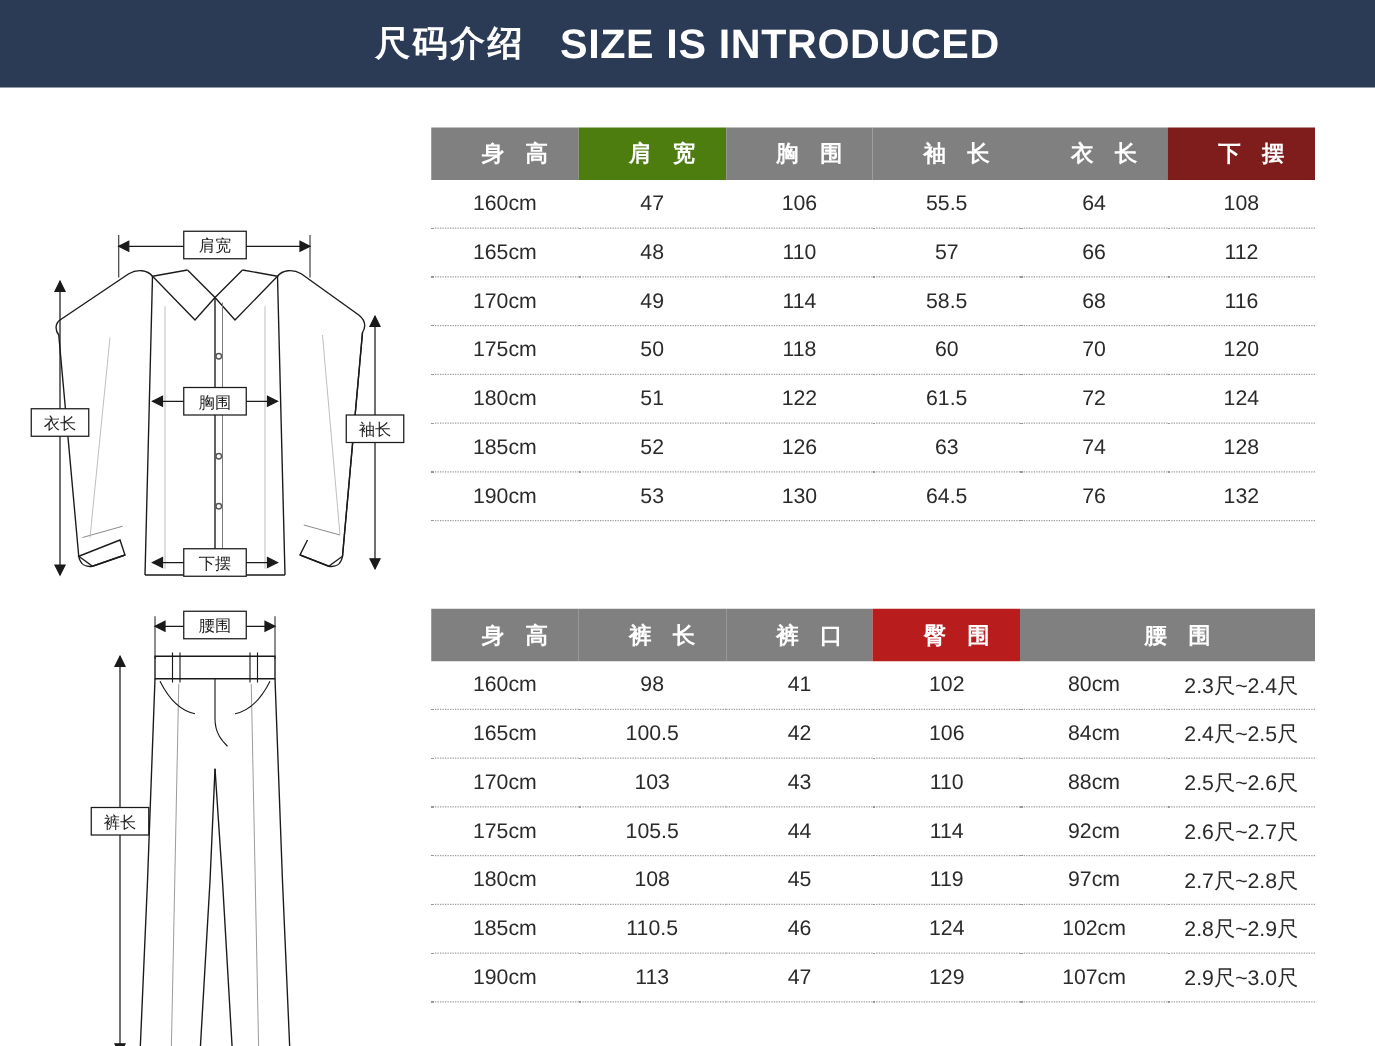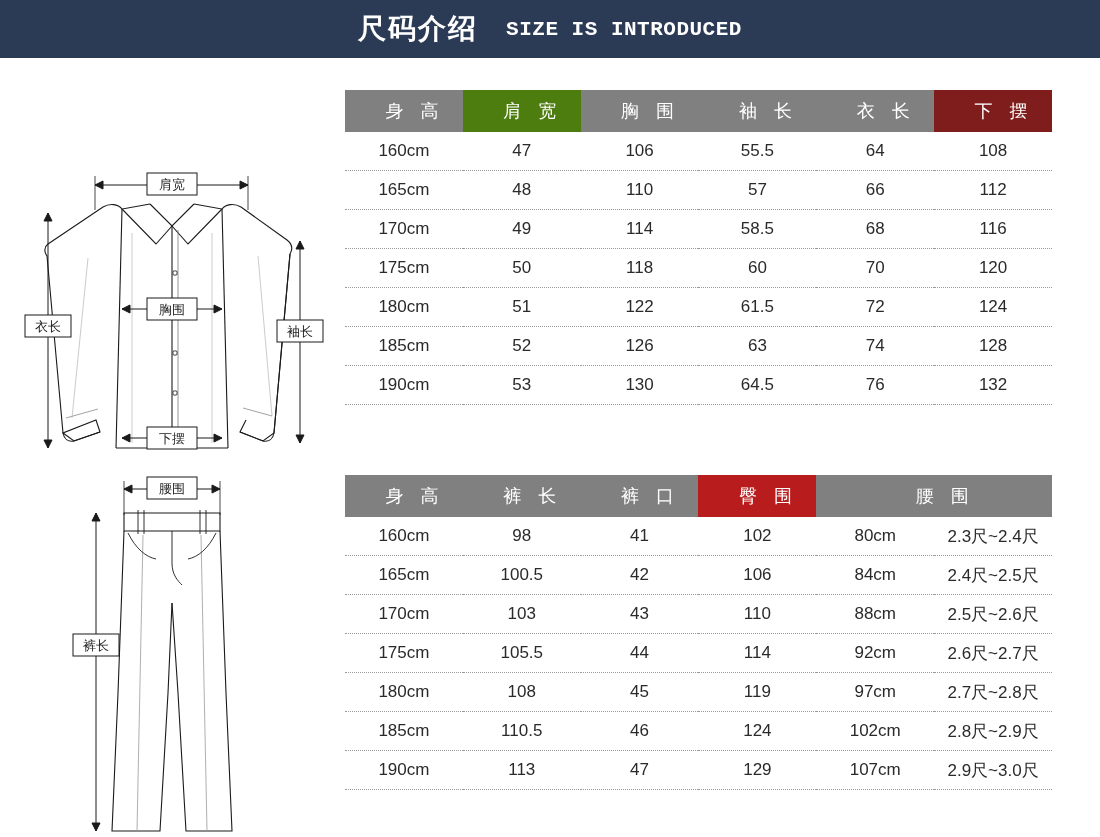--- a/index.html
+++ b/index.html
@@ -12,40 +12,39 @@
     background: #ffffff;
     font-family: "Liberation Sans", sans-serif;
     color: #333333;
     overflow: hidden;
     position: relative;
   }
 
   
   .header {
     width: 1100px;
-    height: 58px;
+    height: 70px;
     background: #2b3a55;
     display: flex;
     align-items: center;
     justify-content: center;
     box-sizing: border-box;
   }
   .header .title-cn {
     color: #ffffff;
     font-size: 28px;
     font-weight: bold;
     letter-spacing: 2px;
   }
   .header .title-en {
     color: #ffffff;
-    font-size: 21px;
+    font-size: 33px;
     font-weight: bold;
     margin-left: 28px;
     letter-spacing: 0.5px;
-    font-family: Liberation Mono, monospace;
   }
 
   
   .section {
     display: flex;
     width: 1100px;
     box-sizing: border-box;
   }
   .section-top {
     height: 395px;
@@ -70,21 +69,21 @@
   
   table.size-table {
     width: 100%;
     border-collapse: collapse;
     table-layout: fixed;
   }
   table.size-table thead th {
     background: #808080;
     color: #ffffff;
     font-size: 18px;
-    font-weight: normal;
+    font-weight: bold;
     height: 40px;
     letter-spacing: 6px;
     text-indent: 6px;
     border: none;
     padding-left: 17px;
   }
   table.size-table tbody td {
     text-align: center;
     font-size: 17px;
     color: #2a2a2a;

